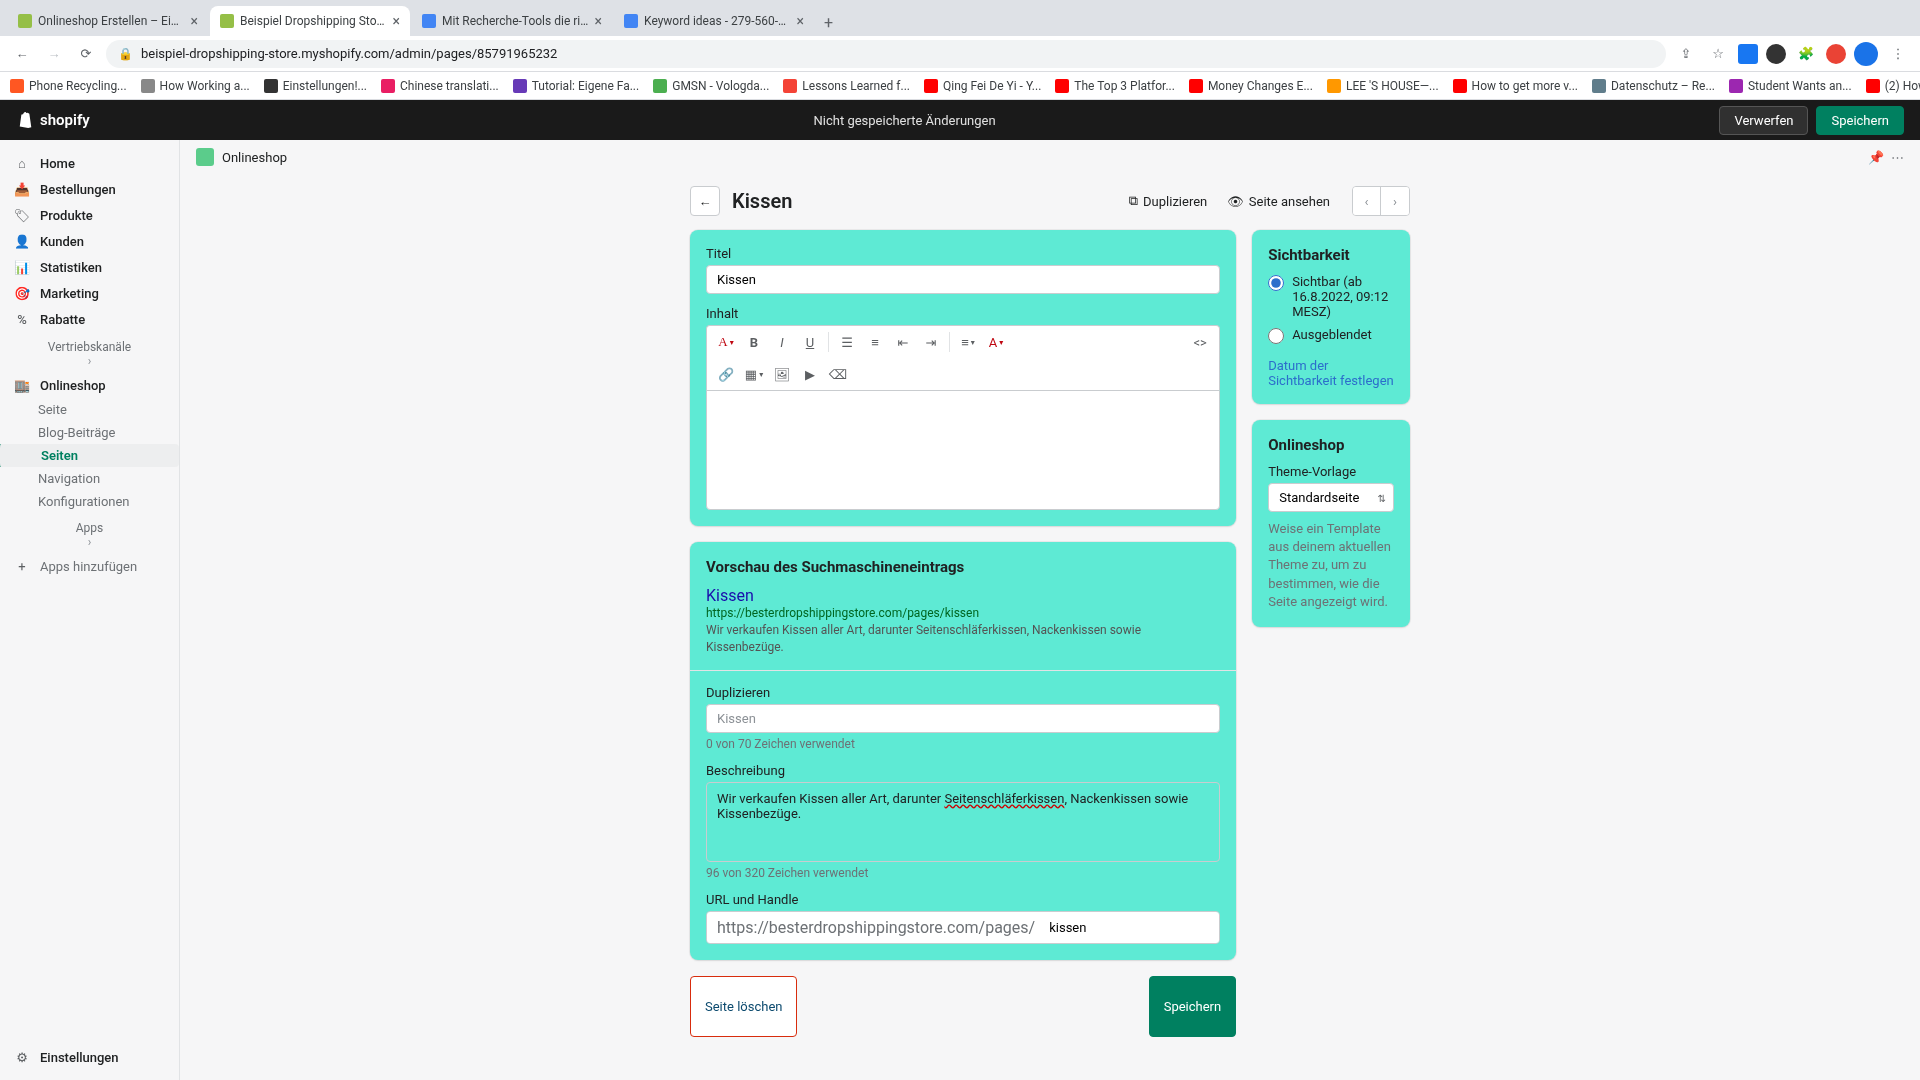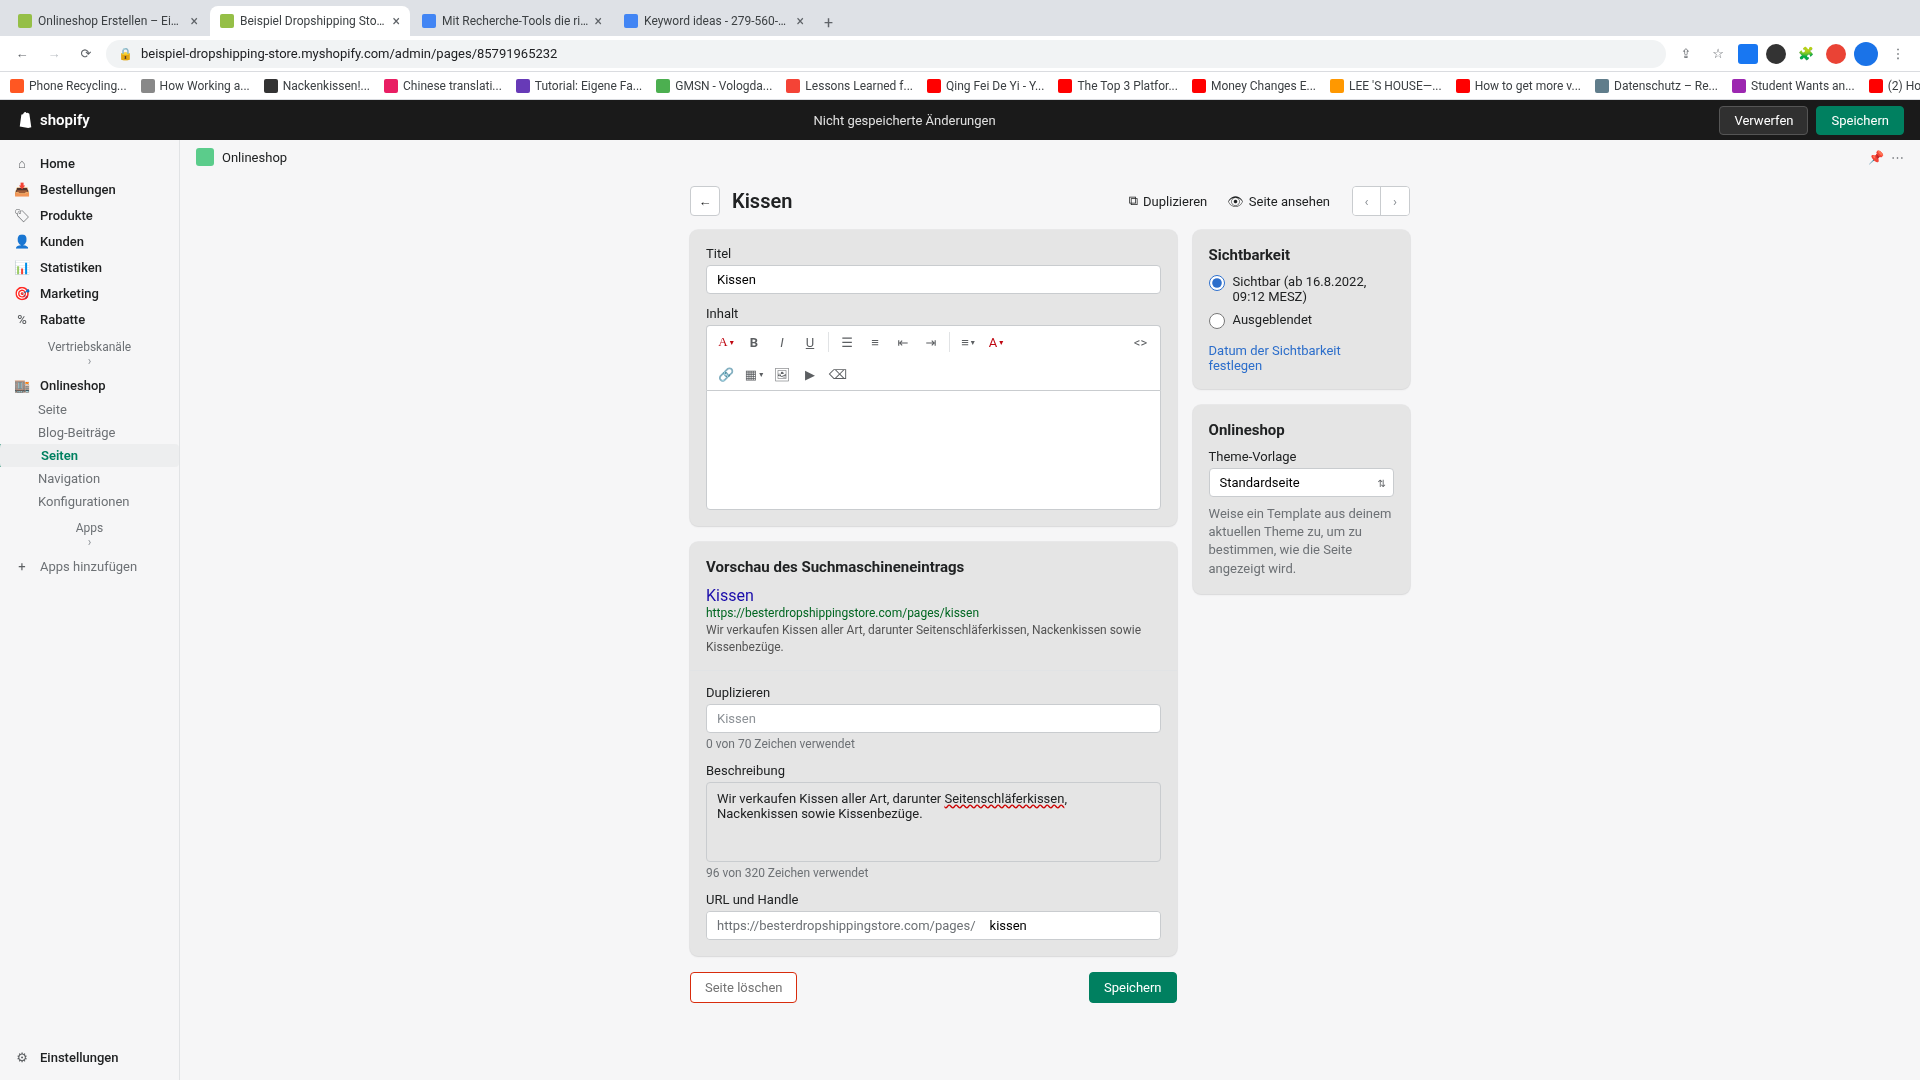--- a/index.html
+++ b/index.html
@@ -58,21 +58,21 @@
 .page-title { font-size: 20px; font-weight: 600; flex: 1; }
 .head-action { display: flex; align-items: center; gap: 5px; font-size: 13px; color: #202223; padding: 4px 4px; }
 .pager { display: flex; border: 1px solid #c9cccf; border-radius: 4px; overflow: hidden; margin-left: 6px; }
 .pager button { width: 28px; height: 28px; background: #fff; border: none; border-right: 1px solid #c9cccf; color: #8c9196; display:flex;align-items:center;justify-content:center; }
 .pager button:last-child { border-right: none; }
 
 .layout { display: flex; gap: 16px; align-items: flex-start; }
 .col-main { flex: 1; }
 .col-side { width: 230px; }
 
-.card { background: #e5e5e5; border-radius: 8px; box-shadow: 0 0 0 1px rgba(0,0,0,.05), 0 1px 2px rgba(0,0,0,.08); padding: 16px; margin-bottom: 16px; }
+.card { background: #5eead4; border-radius: 8px; box-shadow: 0 0 0 1px rgba(0,0,0,.05), 0 1px 2px rgba(0,0,0,.08); padding: 16px; margin-bottom: 16px; }
 .field-label { font-size: 13px; color: #202223; margin-bottom: 4px; display: block; }
 .text-input { width: 100%; border: 1px solid #c9cccf; border-radius: 4px; padding: 6px 10px; font-size: 13px; background: #fff; }
 .text-input::placeholder { color: #8c9196; }
 
 .editor-toolbar { border: 1px solid #c9cccf; border-bottom: none; border-radius: 4px 4px 0 0; background: #fff; padding: 4px 6px; display: flex; align-items: center; gap: 2px; }
 .editor-toolbar.row2 { border-top: none; border-radius: 0; }
 .tbtn { width: 26px; height: 24px; display: flex; align-items: center; justify-content: center; color: #5c5f62; border-radius: 3px; font-size: 13px; border:none; background:transparent; }
 .tbtn.disabled { color: #c9cccf; }
 .tsep { width: 1px; height: 20px; background: #e1e3e5; margin: 0 3px; }
 .tbtn .caret { font-size: 8px; margin-left: 2px; }
@@ -82,33 +82,33 @@
 .card h3 { font-size: 15px; font-weight: 700; margin-bottom: 10px; }
 .preview-title { color: #1a0dab; font-size: 16px; margin-bottom: 1px; }
 .preview-url { color: #006621; font-size: 12px; margin-bottom: 2px; }
 .preview-desc { color: #545454; font-size: 12px; line-height: 1.4; }
 .hr { border: none; border-top: 1px solid #e1e3e5; margin: 14px -16px; }
 .helper { font-size: 12px; color: #6d7175; margin-top: 4px; }
 .textarea { width: 100%; border: 1px solid #c9cccf; border-radius: 4px; padding: 8px 10px; font-size: 13px; min-height: 80px; resize: vertical; font-family: inherit; }
 .wavy { text-decoration: underline wavy #cc0000; }
 
 .url-input-group { display: flex; border: 1px solid #c9cccf; border-radius: 4px; overflow: hidden; }
-.url-prefix { padding: 6px 10px; color: #6d7175; font-size: 13px; background: #fff; white-space: nowrap; }
+.url-prefix { padding: 6px 10px; color: #6d7175; font-size: 16px; background: #fff; white-space: nowrap; }
 .url-input { flex: 1; border: none; padding: 6px 4px; font-size: 13px; outline: none; }
 
 .radio-row { display: flex; align-items: flex-start; gap: 8px; margin-bottom: 8px; font-size: 13px; }
 .radio { width: 16px; height: 16px; accent-color: #2c6ecb; margin-top: 1px; flex-shrink: 0; }
 .link { color: #2c6ecb; font-size: 13px; cursor: pointer; }
 .select { width: 100%; border: 1px solid #c9cccf; border-radius: 4px; padding: 6px 10px; font-size: 13px; background: #fff; appearance: none; position: relative; }
 .select-wrap { position: relative; }
 .select-wrap::after { content: "⇅"; position: absolute; right: 8px; top: 50%; transform: translateY(-50%); font-size: 10px; color: #5c5f62; pointer-events: none; }
 .small-text { font-size: 13px; color: #6d7175; margin-top: 8px; line-height: 1.4; }
 
 .footer-actions { display: flex; justify-content: space-between; margin-top: 4px; max-width: 720px; }
-.btn-danger { background: #fff; border: 1px solid #d82c0d; color: #737373; padding: 7px 14px; border-radius: 4px; font-size: 13px; }
+.btn-danger { background: #fff; border: 1px solid #d82c0d; color: #0c4a6e; padding: 22px 14px; border-radius: 4px; font-size: 13px; }
 .btn-primary { background: #008060; border: 1px solid #008060; color: #fff; padding: 7px 14px; border-radius: 4px; font-size: 13px; }
 
 svg { display: block; }
 </style>
 </head>
 <body>
 
 <div class="browser-top">
   <div class="tab inactive">
       <span class="favicon" style="background:#95bf47"></span>
@@ -155,21 +155,21 @@
   <div class="bm">
       <span class="ico" style="background:#ff5722"></span>
       <span>Phone Recycling...</span>
     </div>
   <div class="bm">
       <span class="ico" style="background:#888"></span>
       <span>How Working a...</span>
     </div>
   <div class="bm">
       <span class="ico" style="background:#333"></span>
-      <span>Nackenkissen!...</span>
+      <span>Einstellungen!...</span>
     </div>
   <div class="bm">
       <span class="ico" style="background:#e91e63"></span>
       <span>Chinese translati...</span>
     </div>
   <div class="bm">
       <span class="ico" style="background:#673ab7"></span>
       <span>Tutorial: Eigene Fa...</span>
     </div>
   <div class="bm">

